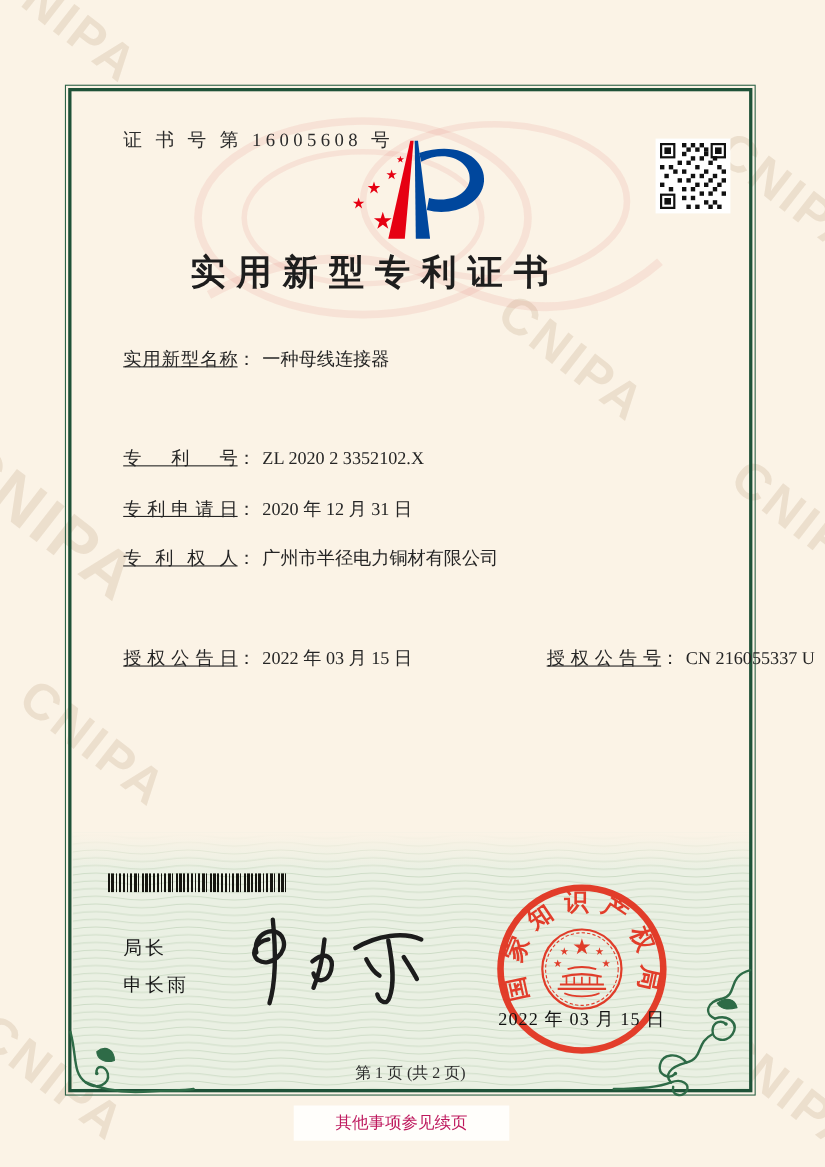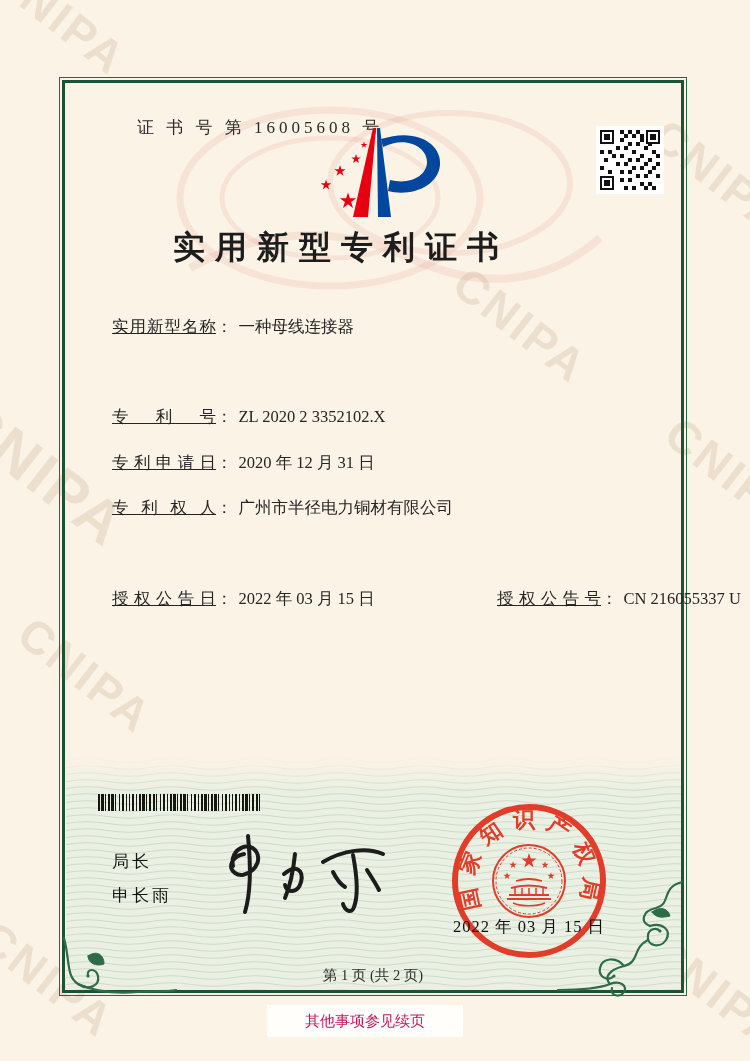--- a/index.html
+++ b/index.html
@@ -21,21 +21,21 @@
   }
   .band{
     position:absolute;left:66px;top:757px;width:618px;height:236px;
     background:#eaf0e3;
   }
   .band-fade{
     position:absolute;left:66px;top:757px;width:618px;height:34px;
     background:linear-gradient(#fbf3e6,rgba(251,243,230,0));
   }
   .cert-no{
-    position:absolute;left:112px;top:116px;font-size:17px;letter-spacing:4px;color:#2b2b2b;margin-left:25px;
+    position:absolute;left:112px;top:116px;font-size:17px;letter-spacing:4px;color:#2b2b2b;
   }
   .logo{position:absolute;left:300px;top:124px;width:150px;height:97px;}
   .qr{
     position:absolute;left:596px;top:126px;width:60px;height:60px;
     background:#ffffff;padding:4px;
   }
   .qr-inner{position:relative;width:60px;height:60px;}
   .finder{position:absolute;width:10px;height:10px;border:2px solid #111;}
   .finder::after{content:"";position:absolute;left:2px;top:2px;width:6px;height:6px;background:#111;}
   .f-tl{left:0;top:0}.f-tr{right:0;top:0}.f-bl{left:0;bottom:0}

